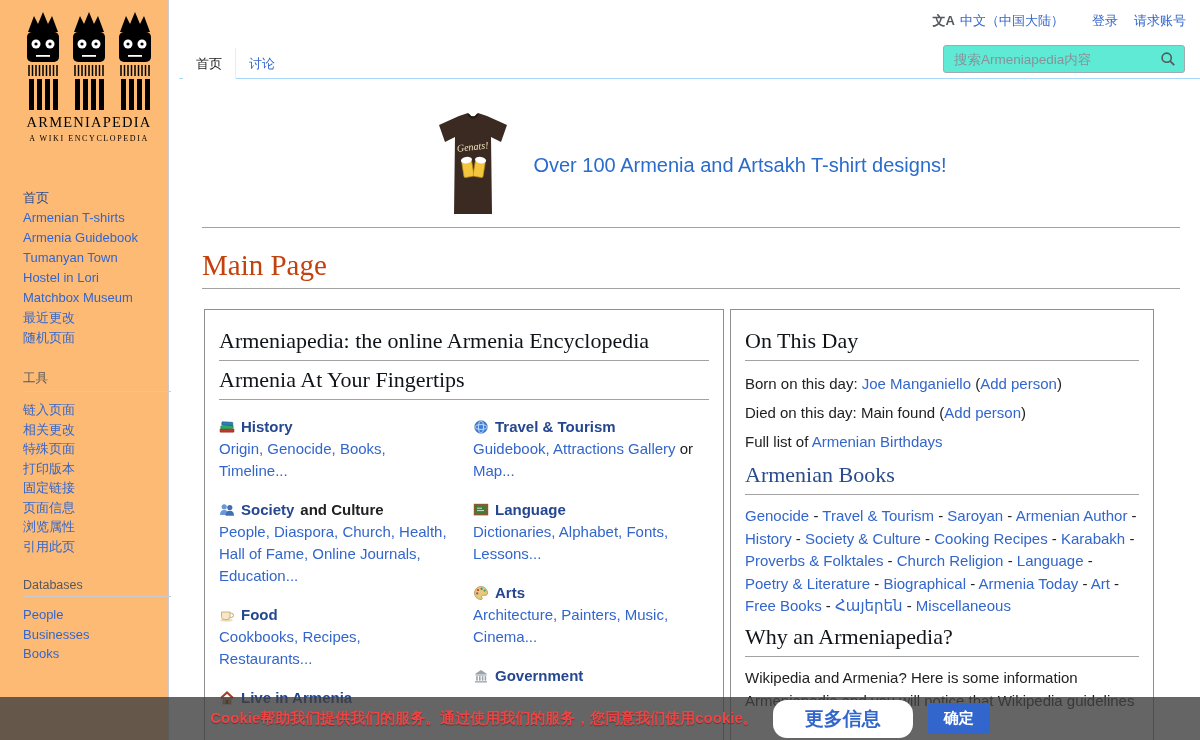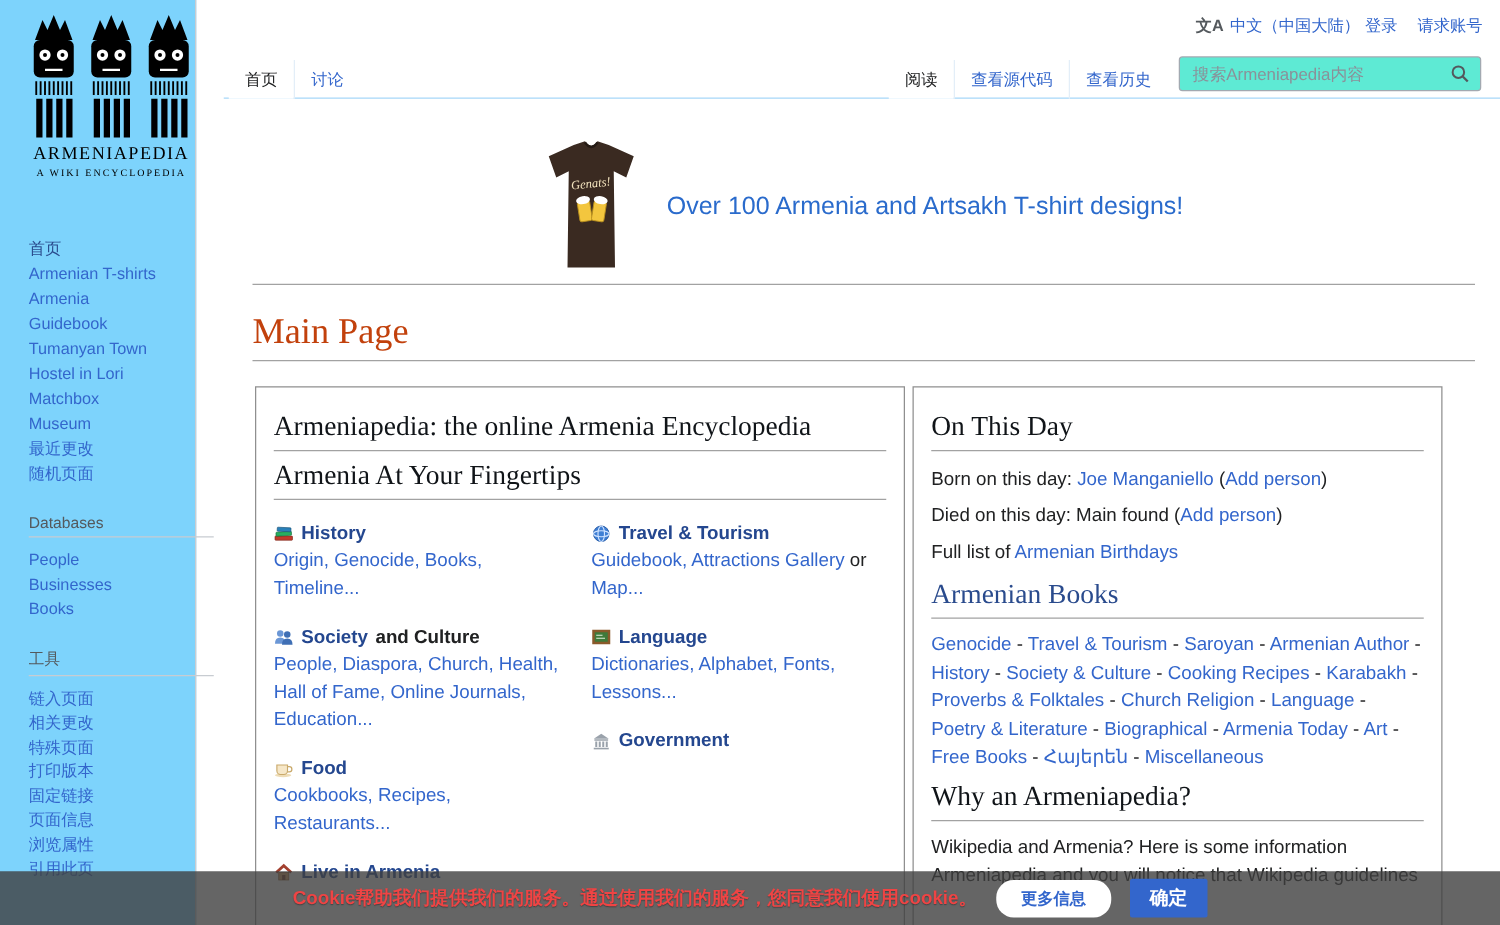--- a/index.html
+++ b/index.html
@@ -2,35 +2,35 @@
 <html><head>
 <meta charset="utf-8">
 <style>
 *{box-sizing:border-box}
 html,body{margin:0;padding:0;width:1200px;height:740px;overflow:hidden;background:#fff;
   font-family:"Liberation Sans","DejaVu Sans",sans-serif;color:#202122}
 a,.lnk{color:#3366cc;text-decoration:none;cursor:pointer}
 .plain{color:#202122}
 
 
-.sidebar{position:absolute;left:0;top:0;width:157px;height:740px;border-right:1px solid #c8ccd1;
-  padding:10px 24px 0 23px;background:#7dd3fc}
+.sidebar{position:absolute;left:0;top:0;width:169px;height:740px;border-right:1px solid #c8ccd1;
+  padding:10px 24px 0 23px;background:#fdba74}
 .logo{width:132px}
 .nav-main{margin-top:36px;font-size:13px;line-height:20px}
 .nav-main a{display:block}
 .nav-main a.cur{color:#2a4b8d}
 .side-section{margin-top:22px}
 .side-head{font-size:12.5px;color:#54595d;border-bottom:1px solid #c8ccd1;padding-bottom:4px;
   margin-bottom:8px;width:148px}
 .side-links{font-size:13px;line-height:19.5px}
 .side-links a{display:block}
 
 
 .main{margin-left:179px;position:relative;height:740px}
-.personal{position:absolute;top:12px;right:14px;display:flex;gap:4px;font-size:13px;z-index:3}
+.personal{position:absolute;top:12px;right:14px;display:flex;gap:28px;font-size:13px;z-index:3}
 .lang-wrap{display:flex;gap:5px;align-items:center}
 .lang-icon{color:#54595d;font-size:13px;font-weight:700}
 .topbar{height:79px;border-bottom:1px solid #a7d7f9;position:relative}
 .tabs{position:absolute;bottom:-1px;display:flex}
 .tabs-left{left:4px}
 .tabs-right{right:266px}
 .tab{padding:0 13px;height:31px;line-height:31px;font-size:13px;color:#3366cc;background:transparent}
 .tab.active{background:#fff;color:#202122}
 .tabs .tab+.tab{border-left:1px solid #e3eef8}
 .search{position:absolute;right:15px;bottom:5px;width:242px;height:28px;border:1px solid #a2a9b1;
@@ -66,21 +66,21 @@
 .books-heading{margin-top:14px}
 .books-links{margin-top:10px;font-size:15px;line-height:22.5px}
 .why-heading{margin-top:22px}
 .why-lines{margin-top:9px}
 .why-lines div{font-size:15px;line-height:23px}
 
 
 .cookie{position:fixed;left:0;bottom:0;width:1200px;height:43px;background:rgba(62,62,62,.8);
   display:flex;align-items:center;justify-content:center;gap:15px;z-index:50}
 .cookie-text{color:#ef4444;font-weight:700;font-size:15px;text-shadow:0 1px 1px rgba(0,0,0,.35)}
-.btn-more{background:#fff;color:#3366cc;font-weight:700;font-size:13px;padding:6px 20px;border:0;border-radius:14px;cursor:pointer;font-family:inherit}
+.btn-more{background:#fff;color:#3366cc;font-weight:700;font-size:19px;padding:6px 32px;border:0;border-radius:14px;cursor:pointer;font-family:inherit}
 .btn-ok{background:#3366cc;color:#fff;font-weight:700;font-size:15px;padding:6px 16px;border:0;border-radius:2px;cursor:pointer;font-family:inherit}
 </style>
 </head>
 <body>
 
 <aside class="sidebar">
   <div class="logo">
     <svg width="132" height="138" viewBox="0 0 132 138">
       <defs>
         <g id="fig">
@@ -110,65 +110,60 @@
       <a>Armenian T-shirts</a>
       <a>Armenia Guidebook</a>
       <a>Tumanyan Town</a>
       <a>Hostel in Lori</a>
       <a>Matchbox Museum</a>
       <a>最近更改</a>
       <a>随机页面</a>
     </nav>
   <div id="side-sections">
       <div class="side-section">
-        <div class="side-head">Databases</div>
-        <div class="side-links">
-          <a>People</a>
-          <a>Businesses</a>
-          <a>Books</a>
-        </div>
-      </div>
-      <div class="side-section">
         <div class="side-head">工具</div>
         <div class="side-links">
           <a>链入页面</a>
           <a>相关更改</a>
           <a>特殊页面</a>
           <a>打印版本</a>
           <a>固定链接</a>
           <a>页面信息</a>
           <a>浏览属性</a>
           <a>引用此页</a>
         </div>
       </div>
+      <div class="side-section">
+        <div class="side-head">Databases</div>
+        <div class="side-links">
+          <a>People</a>
+          <a>Businesses</a>
+          <a>Books</a>
+        </div>
+      </div>
     </div>
 </aside>
 
 <div class="main">
 
   <div class="personal">
     <span class="lang-wrap">
       <span class="lang-icon">文A</span>
       <a>中文（中国大陆）</a>
     </span>
     <span id="personal-links" style="display:flex;gap:16px">
         <a>登录</a>
         <a>请求账号</a>
       </span>
   </div>
 
   <div class="topbar">
     <div class="tabs tabs-left" id="tabs-left">
         <div class="tab active">首页</div>
         <div class="tab">讨论</div>
-      </div>
-    <div class="tabs tabs-right" id="tabs-right">
-        <div class="tab active">阅读</div>
-        <div class="tab">查看源代码</div>
-        <div class="tab">查看历史</div>
       </div>
     <div class="search">
       <input type="text" placeholder="搜索Armeniapedia内容" style="">
       <span class="search-icon">
         <svg width="16" height="16" viewBox="0 0 16 16">
             <circle cx="6.7" cy="6.7" r="4.6" fill="none" stroke="#54595d" stroke-width="1.6"></circle>
             <path d="M10.2,10.2 L14.2,14.2" stroke="#54595d" stroke-width="1.8"></path>
           </svg>
       </span>
     </div>
@@ -280,20 +275,35 @@
                     </svg>
                   </span>
                   <a class="lnk">Language</a>
                 </div>
                 <div class="cat-links"><a class="lnk">Dictionaries, Alphabet, Fonts, Lessons...</a></div>
               </div>
               <div class="cat">
                 <div class="cat-head">
                   <span class="cat-icon">
                     <svg width="16" height="16" viewBox="0 0 16 16">
+                      <path d="M8,1.5 a6.5,6.5 0 1 0 0,13 c1.6,0 1.4,-1.2 .8,-2 c-.8,-1 0,-2.2 1.4,-2.2 h2.2 c1.2,0 2.1,-.9 2.1,-2.3 A6.5,6.5 0 0 0 8,1.5 z" fill="#e8c87a" stroke="#a8853e" stroke-width="0.7"></path>
+                      <circle cx="5" cy="5" r="1.1" fill="#c0392b"></circle>
+                      <circle cx="8.6" cy="3.8" r="1.1" fill="#2980b9"></circle>
+                      <circle cx="11.6" cy="5.6" r="1.1" fill="#27ae60"></circle>
+                      <circle cx="4.2" cy="8.4" r="1.1" fill="#8e44ad"></circle>
+                    </svg>
+                  </span>
+                  <a class="lnk">Arts</a>
+                </div>
+                <div class="cat-links"><a class="lnk">Architecture, Painters, Music, Cinema...</a></div>
+              </div>
+              <div class="cat">
+                <div class="cat-head">
+                  <span class="cat-icon">
+                    <svg width="16" height="16" viewBox="0 0 16 16">
                       <path d="M2,6 L8,2 L14,6 z" fill="#9aa2ab"></path>
                       <rect x="2.5" y="6.4" width="11" height="1.2" fill="#9aa2ab"></rect>
                       <rect x="3.2" y="8.2" width="1.6" height="4.4" fill="#9aa2ab"></rect>
                       <rect x="6" y="8.2" width="1.6" height="4.4" fill="#9aa2ab"></rect>
                       <rect x="8.8" y="8.2" width="1.6" height="4.4" fill="#9aa2ab"></rect>
                       <rect x="11.6" y="8.2" width="1.6" height="4.4" fill="#9aa2ab"></rect>
                       <rect x="2" y="13.2" width="12" height="1.3" fill="#9aa2ab"></rect>
                     </svg>
                   </span>
                   <a class="lnk">Government</a>

